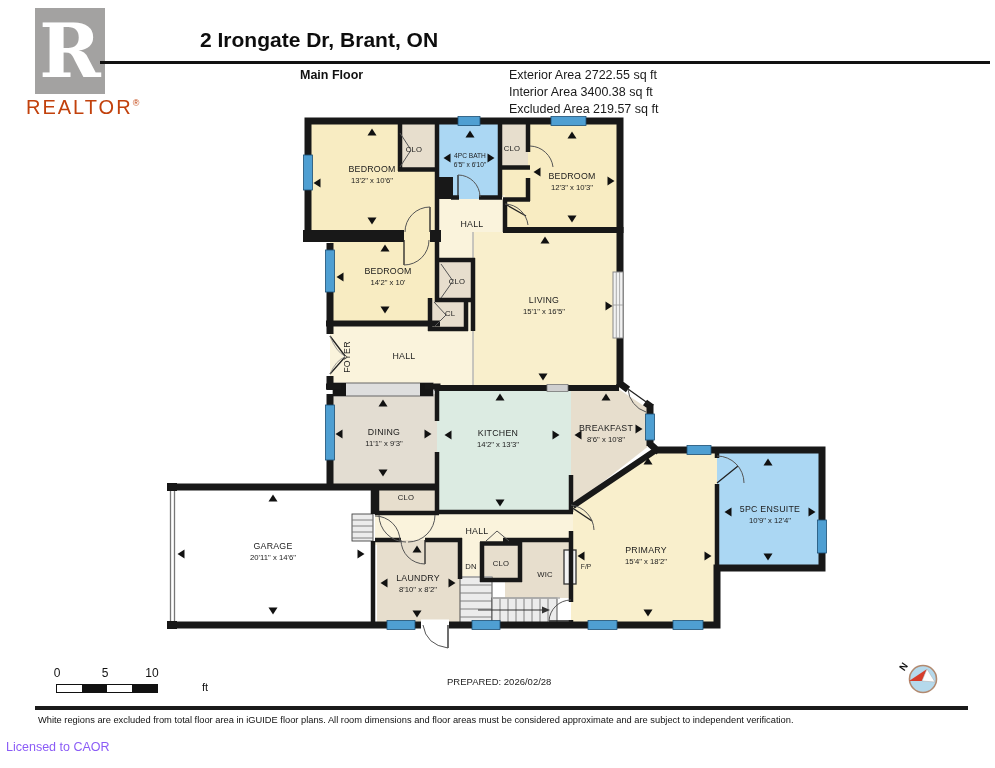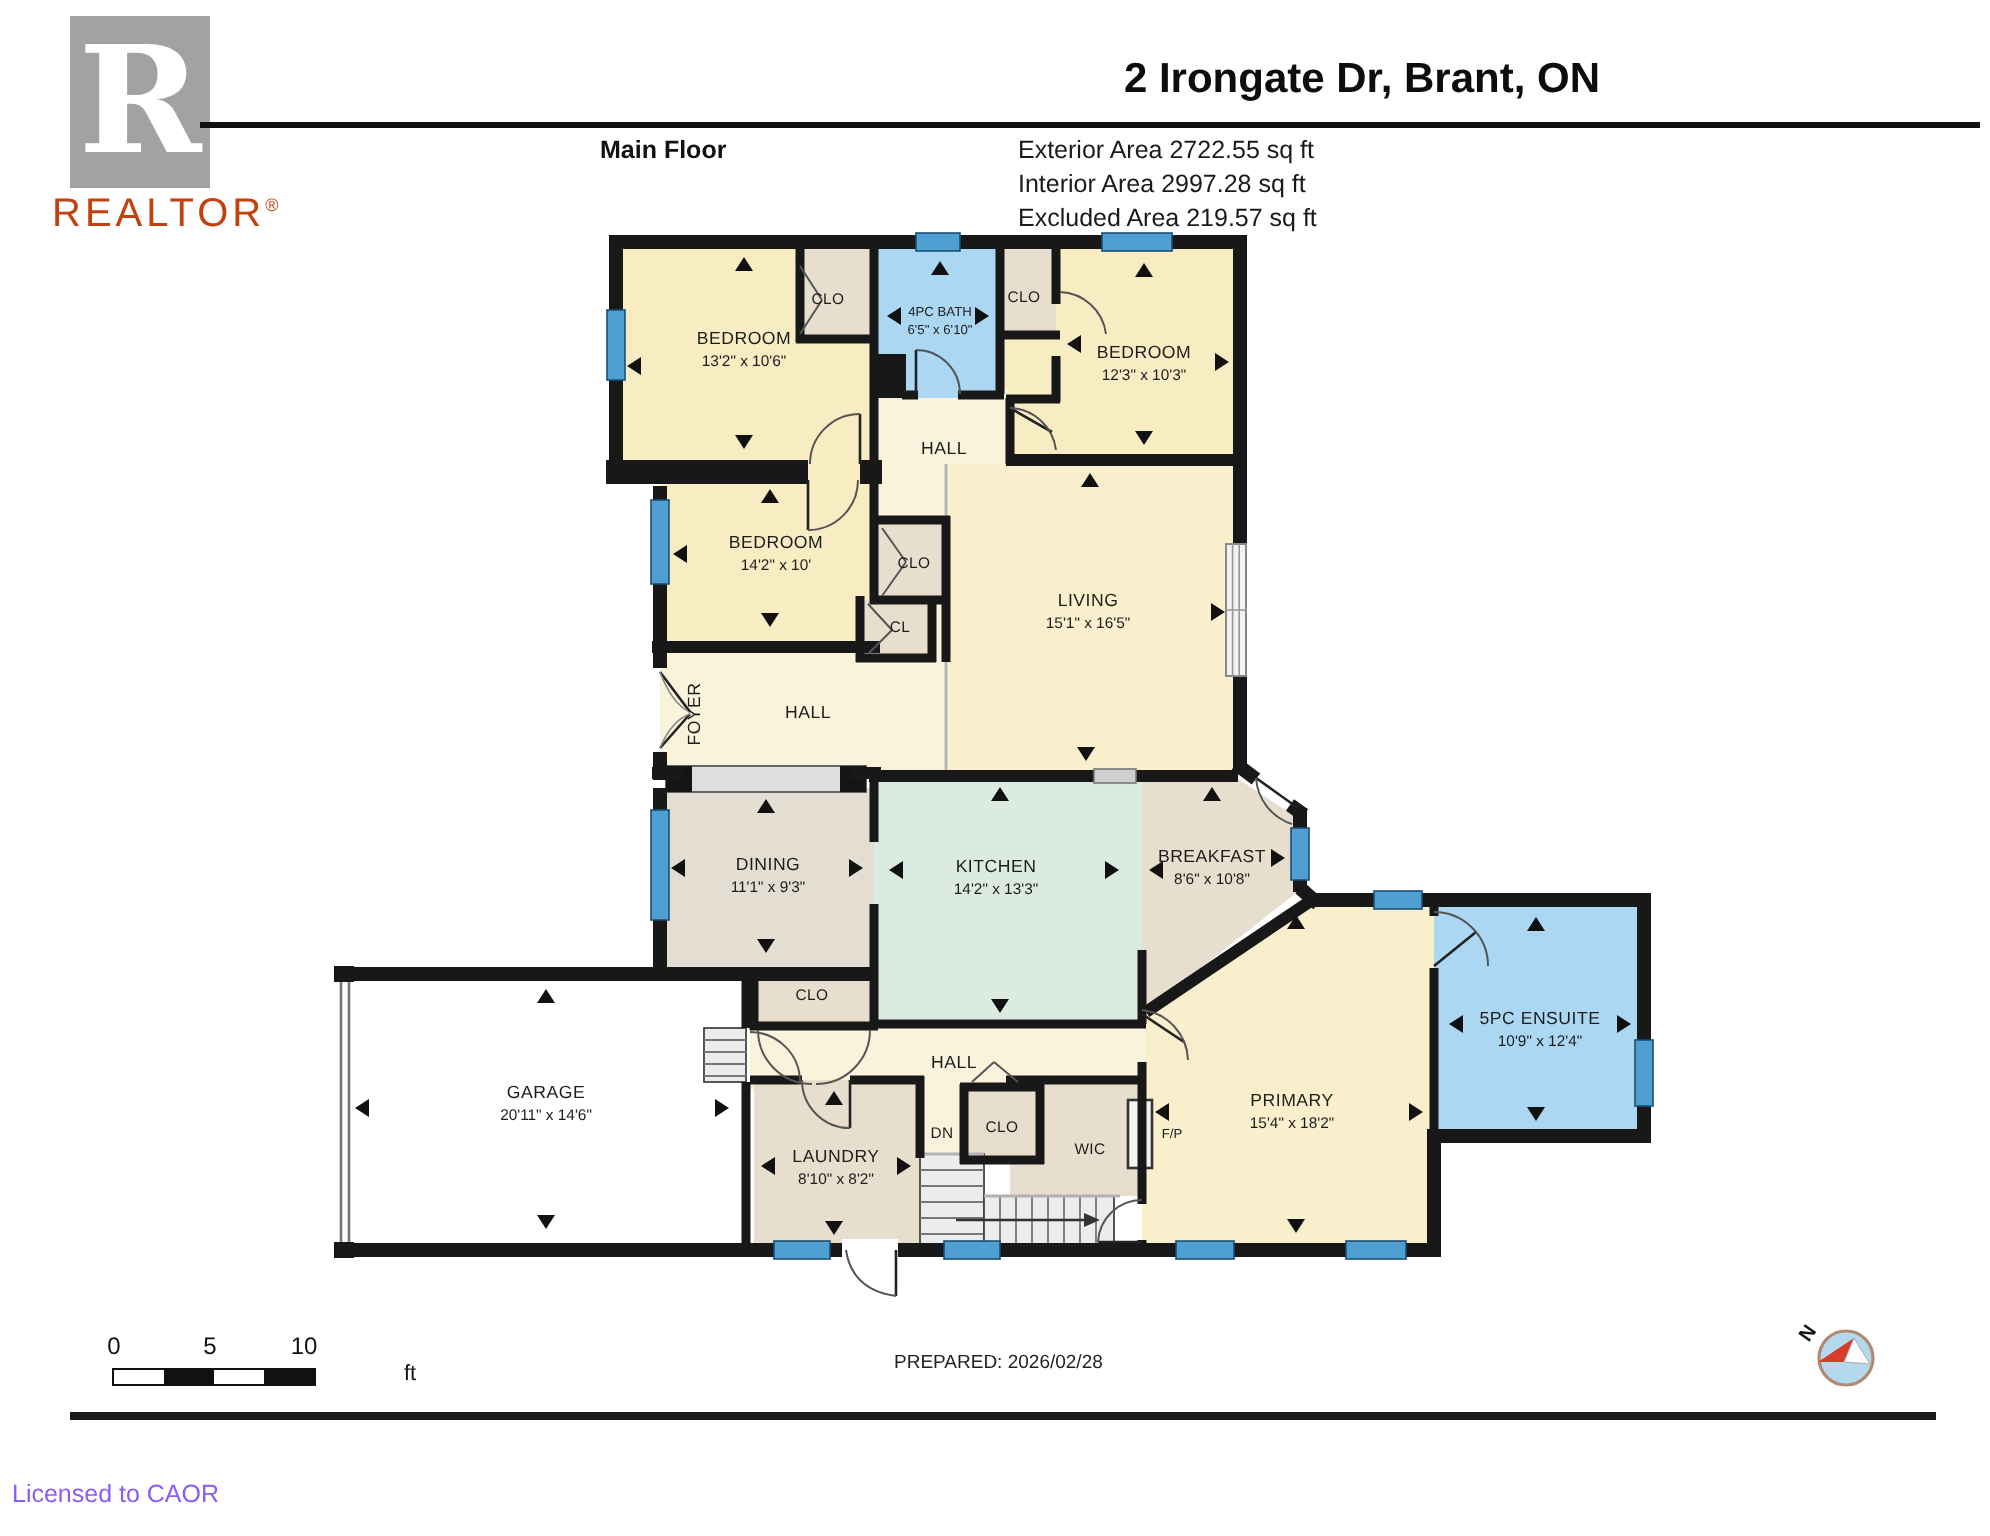--- a/index.html
+++ b/index.html
@@ -4,21 +4,21 @@
 <style>
   html,body{margin:0;padding:0;background:#fff;}
   #page{position:relative;width:995px;height:768px;background:#fff;overflow:hidden;
         font-family:"Liberation Sans",sans-serif;color:#111;}
   
   #logo-box{position:absolute;left:35px;top:8px;width:70px;height:86px;background:#a3a2a1;
             display:flex;align-items:center;justify-content:center;}
   #logo-box span{font-family:"DejaVu Serif",serif;font-weight:bold;font-size:74px;color:#fff;line-height:1;}
   #logo-word{position:absolute;left:26px;top:96px;font-size:20px;letter-spacing:2px;color:#c2410c;}
   #logo-word sup{font-size:9px;}
-  #page-title{position:absolute;left:200px;top:28px;width:600px;text-align:right;
+  #page-title{position:absolute;left:200px;top:28px;width:600px;text-align:left;
               font-size:21px;font-weight:bold;color:#0d0d0d;}
   #header-rule{position:absolute;left:100px;top:61px;width:890px;height:2.5px;background:#111;}
   #floor-label{position:absolute;left:300px;top:68px;width:197px;text-align:left;
                font-size:12.5px;font-weight:bold;}
   .area-line{position:absolute;left:509px;font-size:12.5px;color:#1a1a1a;}
   
   text{font-family:"Liberation Sans",sans-serif;fill:#1c1c1c;}
   .rn{font-size:8.8px;letter-spacing:.25px;text-anchor:middle;}
   .rd{font-size:7.7px;text-anchor:middle;}
   .sm{font-size:7.7px;letter-spacing:.2px;text-anchor:middle;}
@@ -40,21 +40,21 @@
 <div id="page">
 
   <div id="logo-box">
     <span>R</span>
   </div>
   <div id="logo-word"><span>REALTOR</span><sup>®</sup></div>
   <div id="page-title">2 Irongate Dr, Brant, ON</div>
   <div id="header-rule"></div>
   <div id="floor-label">Main Floor</div>
   <div class="area-line" style="top:68px">Exterior Area 2722.55 sq ft</div>
-  <div class="area-line" style="top:85px">Interior Area 2997.28 sq ft</div>
+  <div class="area-line" style="top:85px">Interior Area 3400.38 sq ft</div>
   <div class="area-line" style="top:102px">Excluded Area 219.57 sq ft</div>
 
   <svg width="995" height="768" viewBox="0 0 995 768" style="position:absolute;left:0;top:0">
 
     <g>
       <rect x="308" y="121" width="130" height="115" fill="#f8ecc2"></rect>
       <rect x="500" y="121" width="123" height="111" fill="#f8ecc2"></rect>
       <rect x="330" y="236" width="107" height="89" fill="#f8ecc2"></rect>
       <rect x="438" y="230" width="182" height="158" fill="#f9efcc"></rect>
       <polygon points="571,505 656,450 717,450 717,625 571,625" fill="#f9efcc"></polygon>
@@ -263,14 +263,15 @@
   <div id="prepared">PREPARED: 2026/02/28</div>
 
   <svg width="50" height="50" viewBox="0 0 50 50" style="position:absolute;left:897px;top:656px">
     <circle cx="26" cy="23" r="13.5" fill="#b5d9ec" stroke="#b28a70" stroke-width="1.6"></circle>
     <polygon points="12,25 30,13 25,25" fill="#d63c2a"></polygon>
     <polygon points="25,25 30,13 38,26" fill="#fdfdfd" stroke="#aaa" stroke-width="0.5"></polygon>
     <text x="4" y="13" transform="rotate(-55 8 11)" style="font-size:10px;font-weight:bold;fill:#111">N</text>
   </svg>
 
   <div id="footer-rule"></div>
+  <div id="disclaimer">White regions are excluded from total floor area in iGUIDE floor plans. All room dimensions and floor areas must be considered approximate and are subject to independent verification.</div>
   <div id="licensed">Licensed to CAOR</div>
 </div>
 
 </body></html>

